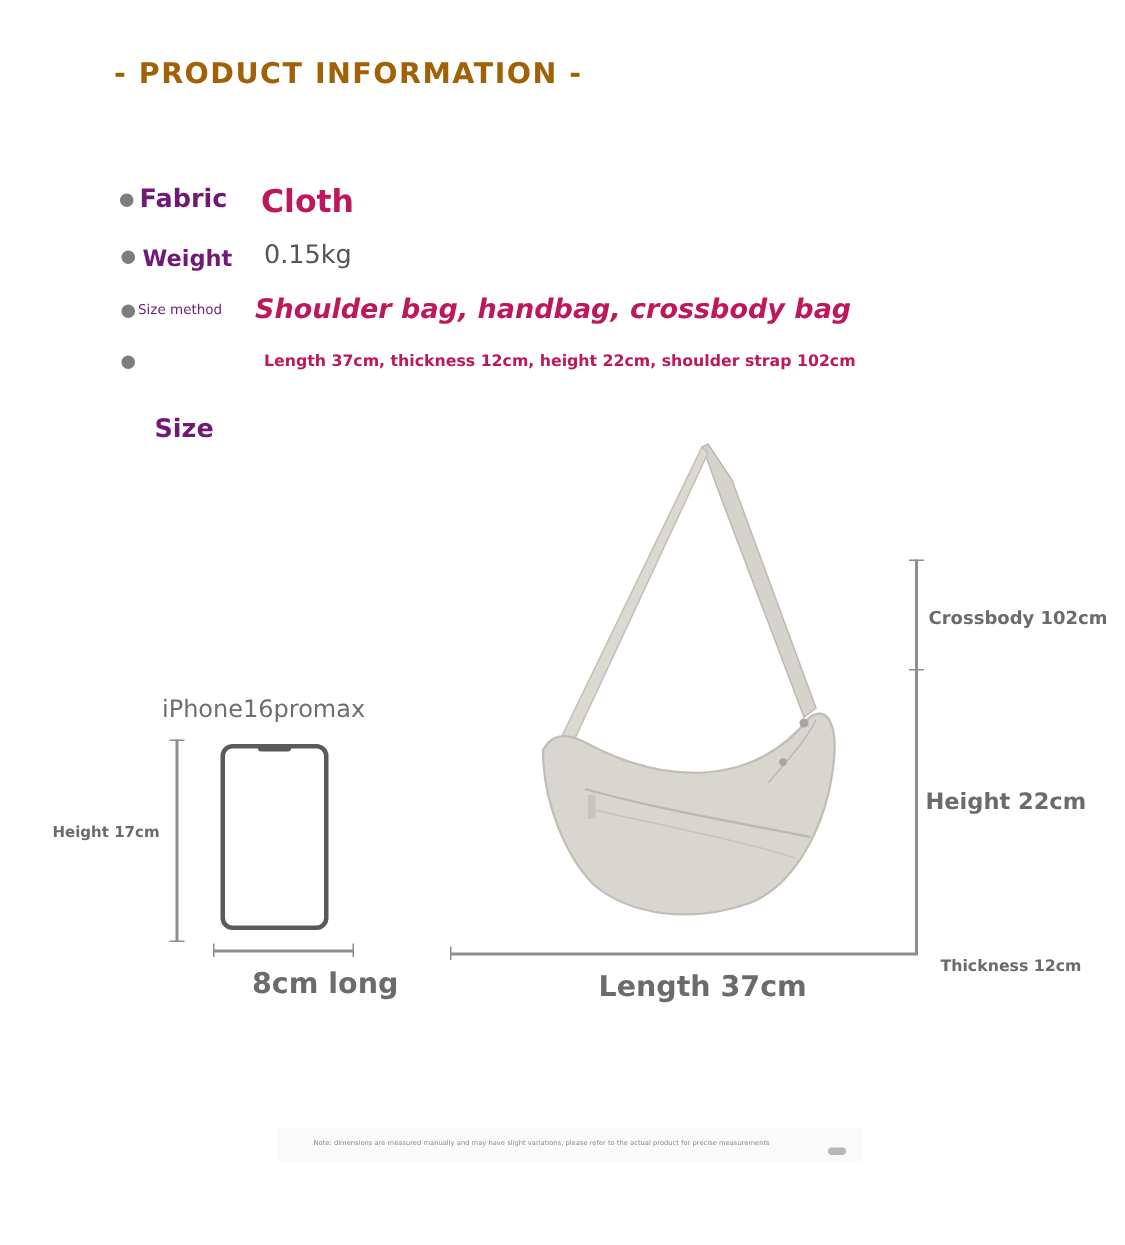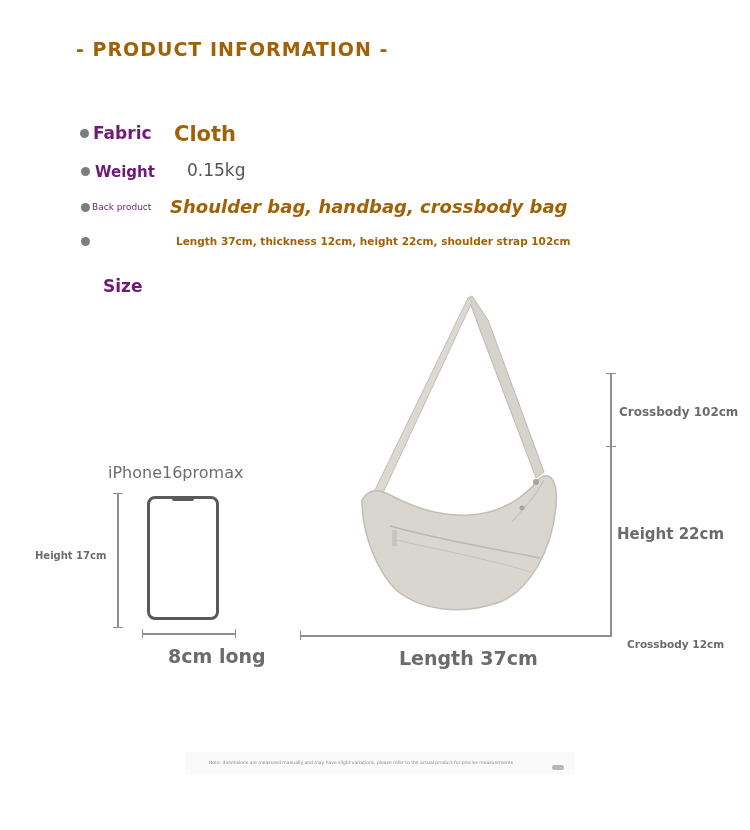--- a/index.html
+++ b/index.html
@@ -2,40 +2,40 @@
 <html><head>
 <meta charset="utf-8">
 <style>
   html, body { margin: 0; padding: 0; background: #ffffff; }
   body { width: 750px; height: 830px; position: relative; overflow: hidden;
          font-family: "DejaVu Sans", "Liberation Sans", sans-serif; color: #5f5f5f; }
   .abs { position: absolute; }
   .title { left: 76px; top: 38px; font-size: 19px; font-weight: bold; color: #a16207; letter-spacing: 1px; white-space: nowrap; }
   .dot { width: 9px; height: 9px; border-radius: 50%; background: #7d7d7d; }
   .lbl { font-weight: bold; color: #701a75; white-space: nowrap; }
-  .val { font-weight: bold; color: #a16207; white-space: nowrap; }
+  .val { font-weight: bold; color: #be185d; white-space: nowrap; }
   .dimtxt { font-weight: bold; color: #6b6b6b; white-space: nowrap; }
   .line { background: #8e8e8e; }
   .note { left: 185px; top: 752px; width: 390px; height: 22px; background: #fafafa; font-size: 4.5px; color: #8a8a8a; line-height: 22px; padding-left: 24px; box-sizing: border-box; white-space: nowrap; }
 </style>
 </head>
 <body>
 
 <div class="abs title">- PRODUCT INFORMATION -</div>
 
 <div class="abs dot" style="left:80px;top:129px;"></div>
 <div class="abs lbl" style="left:93px;top:123px;font-size:17px;">Fabric</div>
 <div class="abs val" style="left:174px;top:122px;font-size:21px;">Cloth</div>
 
 <div class="abs dot" style="left:81px;top:167px;"></div>
 <div class="abs lbl" style="left:95px;top:163px;font-size:15px;">Weight</div>
-<div class="abs val" style="left:187px;top:160px;font-size:17px;font-weight:normal;color:#555;">0.15kg</div>
+<div class="abs val" style="left:176px;top:160px;font-size:17px;font-weight:normal;color:#555;">0.15kg</div>
 
 <div class="abs dot" style="left:81px;top:203px;"></div>
-<div class="abs lbl" style="left:92px;top:202px;font-size:9px;font-weight:normal;">Back product</div>
+<div class="abs lbl" style="left:92px;top:202px;font-size:9px;font-weight:normal;">Size method</div>
 <div class="abs val" style="left:170px;top:196px;font-size:18px;font-style:italic;">Shoulder bag, handbag, crossbody bag</div>
 
 <div class="abs dot" style="left:81px;top:237px;"></div>
 <div class="abs lbl" style="left:103px;top:232px;font-size:17px;margin-top:44px;">Size</div>
 <div class="abs val" style="left:176px;top:235px;font-size:10.5px;">Length 37cm, thickness 12cm, height 22cm, shoulder strap 102cm</div>
 
 <div class="abs" style="left:108px;top:435px;font-size:16px;color:#6e6e6e;margin-top:28px;">iPhone16promax</div>
 <div class="abs line" style="left:117px;top:493px;width:2px;height:135px;"></div>
 <div class="abs line" style="left:113px;top:493px;width:10px;height:1px;"></div>
 <div class="abs line" style="left:113px;top:627px;width:10px;height:1px;"></div>
@@ -59,20 +59,20 @@
   <rect x="92" y="240" width="5" height="16" fill="#c9c4bd"></rect>
   <circle cx="236" cy="192" r="3" fill="#a9a49d"></circle>
   <circle cx="222" cy="218" r="2.5" fill="#a9a49d"></circle>
 </svg>
 
 <div class="abs line" style="left:610px;top:373px;width:2px;height:263px;"></div>
 <div class="abs line" style="left:606px;top:373px;width:10px;height:1px;"></div>
 <div class="abs line" style="left:606px;top:446px;width:10px;height:1px;"></div>
 <div class="abs dimtxt" style="left:619px;top:405px;font-size:12px;">Crossbody 102cm</div>
 <div class="abs dimtxt" style="left:617px;top:525px;font-size:15px;">Height 22cm</div>
-<div class="abs dimtxt" style="left:627px;top:638px;font-size:10.5px;">Crossbody 12cm</div>
+<div class="abs dimtxt" style="left:627px;top:638px;font-size:10.5px;">Thickness 12cm</div>
 
 <div class="abs line" style="left:300px;top:635px;width:312px;height:2px;"></div>
 <div class="abs line" style="left:300px;top:631px;width:1px;height:9px;"></div>
 <div class="abs dimtxt" style="left:399px;top:647px;font-size:19px;">Length 37cm</div>
 
 <div class="abs note">Note: dimensions are measured manually and may have slight variations, please refer to the actual product for precise measurements</div>
 <div class="abs" style="left:552px;top:765px;width:12px;height:5px;background:#9a9a9a;border-radius:3px;opacity:0.7;"></div>
 
 </body></html>

